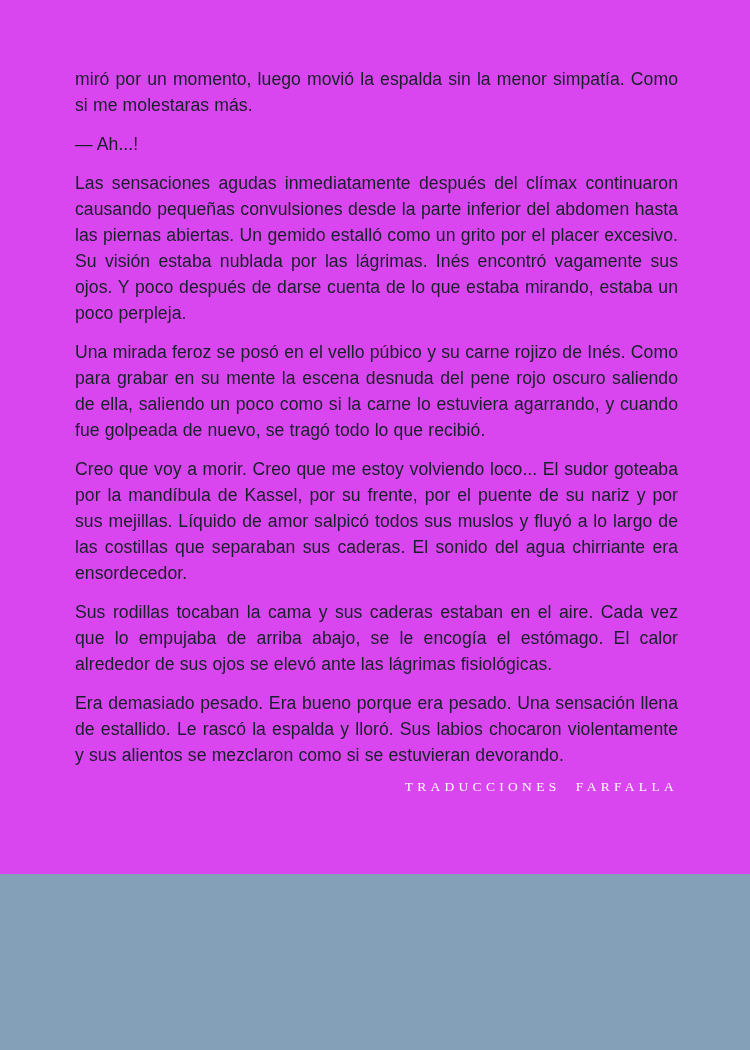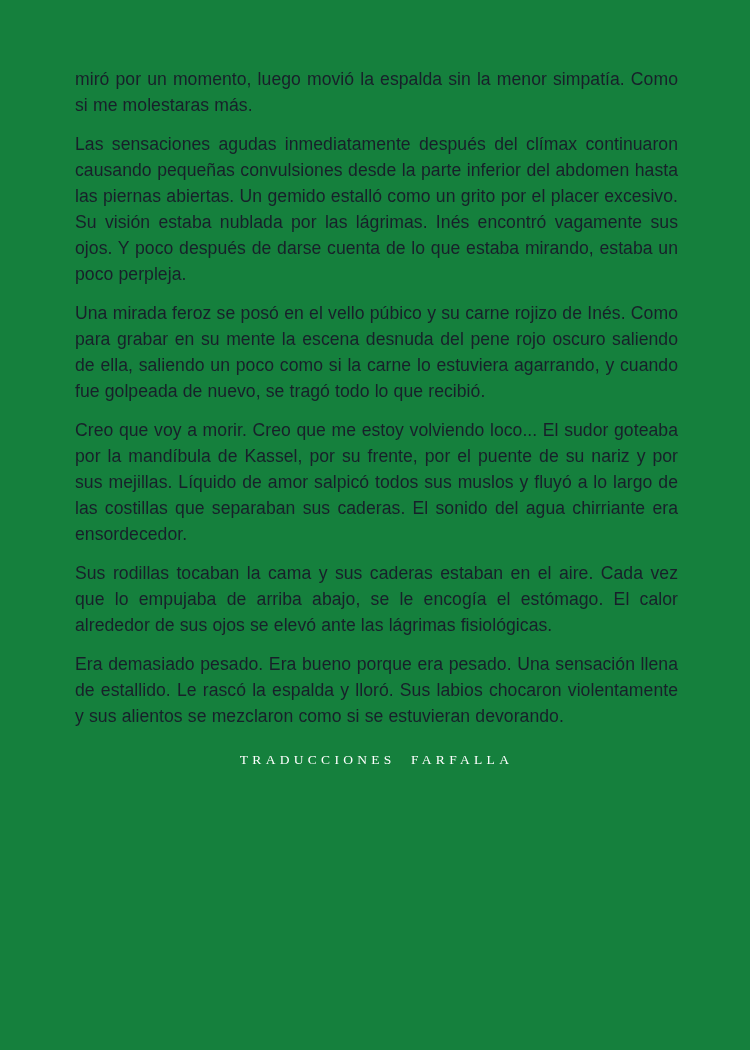--- a/index.html
+++ b/index.html
@@ -14,22 +14,22 @@
     background: #83a0b8;
     font-family: "Liberation Sans", "DejaVu Sans", sans-serif;
     -webkit-font-smoothing: antialiased;
     overflow: hidden;
   }
 
   .page {
     position: relative;
     box-sizing: border-box;
     width: 750px;
-    height: 1050px;
-    background: #15803d;
+    height: 874px;
+    background: #d946ef;
     padding: 66px 72px 0 75px;
   }
 
   .text-column {
     width: 603px;
   }
 
   .para {
     margin: 0 0 13px 0;
     font-size: 17.6px;
@@ -45,40 +45,41 @@
   .para:last-of-type {
     margin-bottom: 8px;
   }
 
   
   .para.short {
     text-align: left;
   }
 
   .watermark {
-    margin: 21px 0 0 0;
-    text-align: center;
+    margin: 9px 0 0 0;
+    text-align: right;
     font-family: "Liberation Serif", "DejaVu Serif", serif;
     font-size: 13.5px;
     line-height: 20px;
     color: #ffffff;
     letter-spacing: 4.3px;
     text-transform: uppercase;
     white-space: pre;
   }
 </style>
 </head>
 <body>
 
 <div class="page">
 
   <div class="text-column">
 
     <p class="para">miró por un momento, luego movió la espalda sin la menor simpatía. Como si me molestaras más.</p>
 
+    <p class="para short">— Ah...!</p>
 
     <p class="para">Las sensaciones agudas inmediatamente después del clímax continuaron causando pequeñas convulsiones desde la parte inferior del abdomen hasta las piernas abiertas. Un gemido estalló como un grito por el placer excesivo. Su visión estaba nublada por las lágrimas. Inés encontró vagamente sus ojos. Y poco después de darse cuenta de lo que estaba mirando, estaba un poco perpleja.</p>
 
     <p class="para">Una mirada feroz se posó en el vello púbico y su carne rojizo de Inés. Como para grabar en su mente la escena desnuda del pene rojo oscuro saliendo de ella, saliendo un poco como si la carne lo estuviera agarrando, y cuando fue golpeada de nuevo, se tragó todo lo que recibió.</p>
 
     <p class="para">Creo que voy a morir. Creo que me estoy volviendo loco... El sudor goteaba por la mandíbula de Kassel, por su frente, por el puente de su nariz y por sus mejillas. Líquido de amor salpicó todos sus muslos y fluyó a lo largo de las costillas que separaban sus caderas. El sonido del agua chirriante era ensordecedor.</p>
 
     <p class="para">Sus rodillas tocaban la cama y sus caderas estaban en el aire. Cada vez que lo empujaba de arriba abajo, se le encogía el estómago. El calor alrededor de sus ojos se elevó ante las lágrimas fisiológicas.</p>
 
     <p class="para">Era demasiado pesado. Era bueno porque era pesado. Una sensación llena de estallido. Le rascó la espalda y lloró. Sus labios chocaron violentamente y sus alientos se mezclaron como si se estuvieran devorando.</p>

